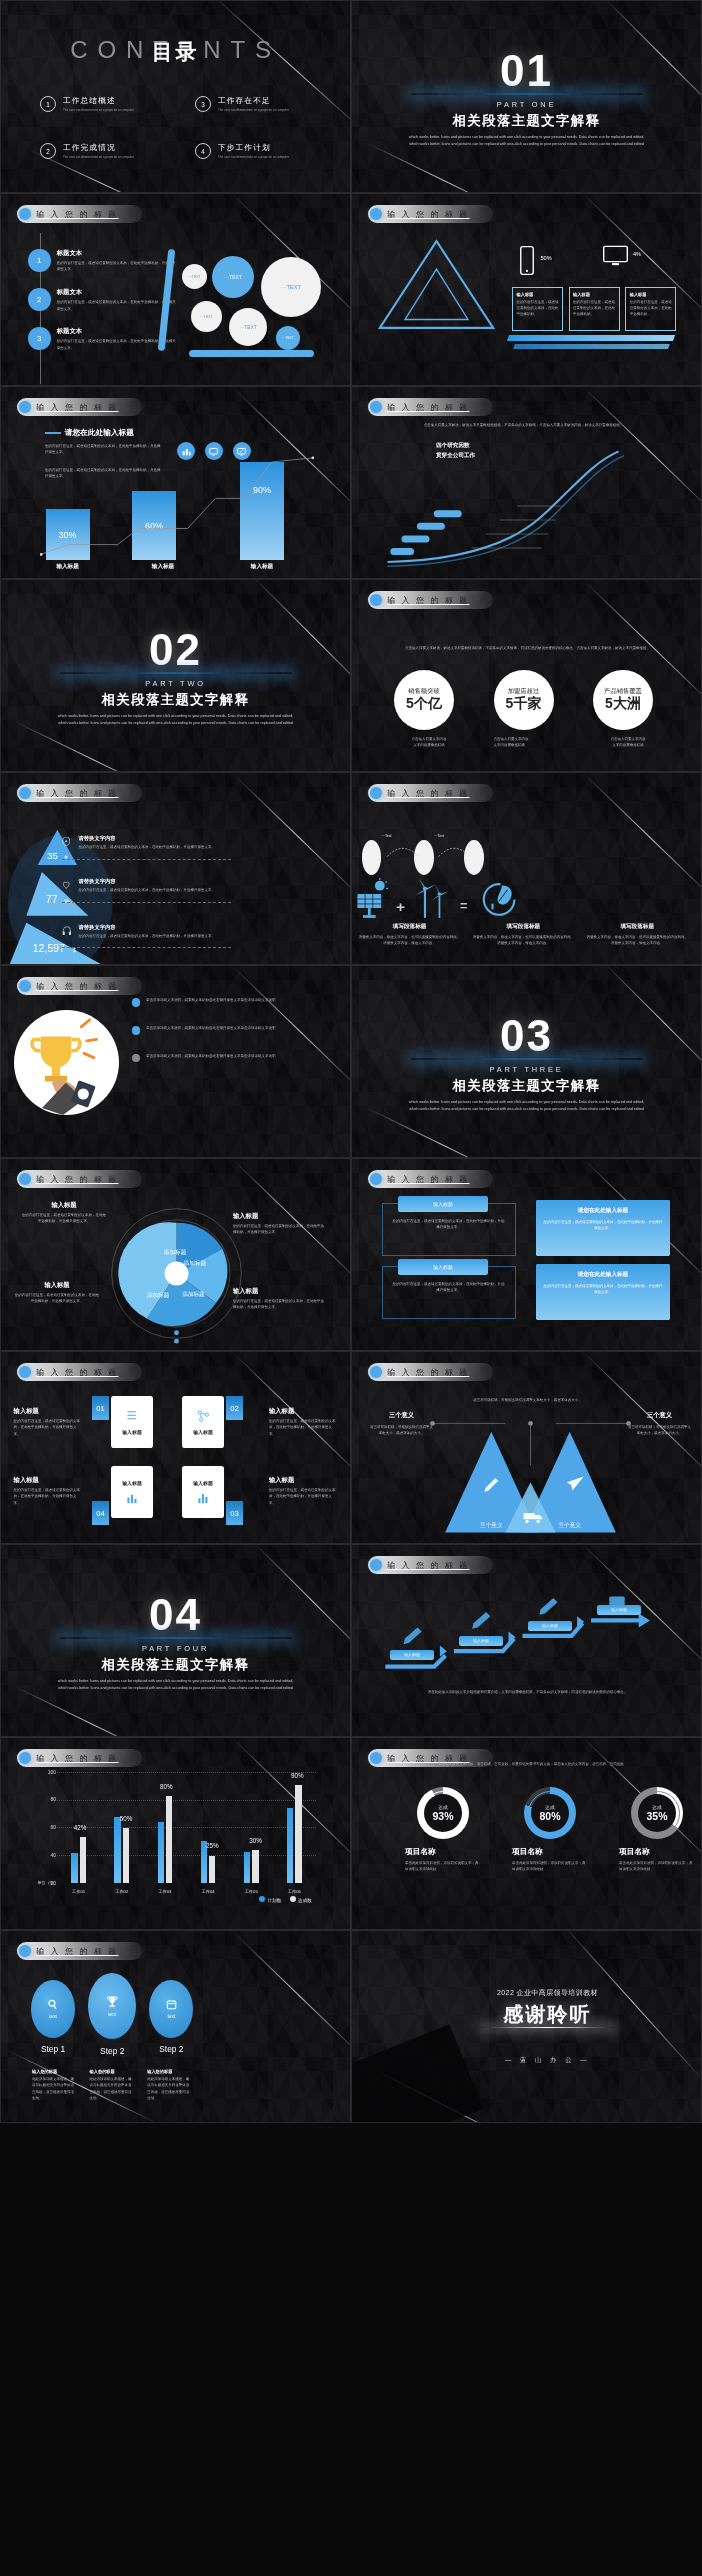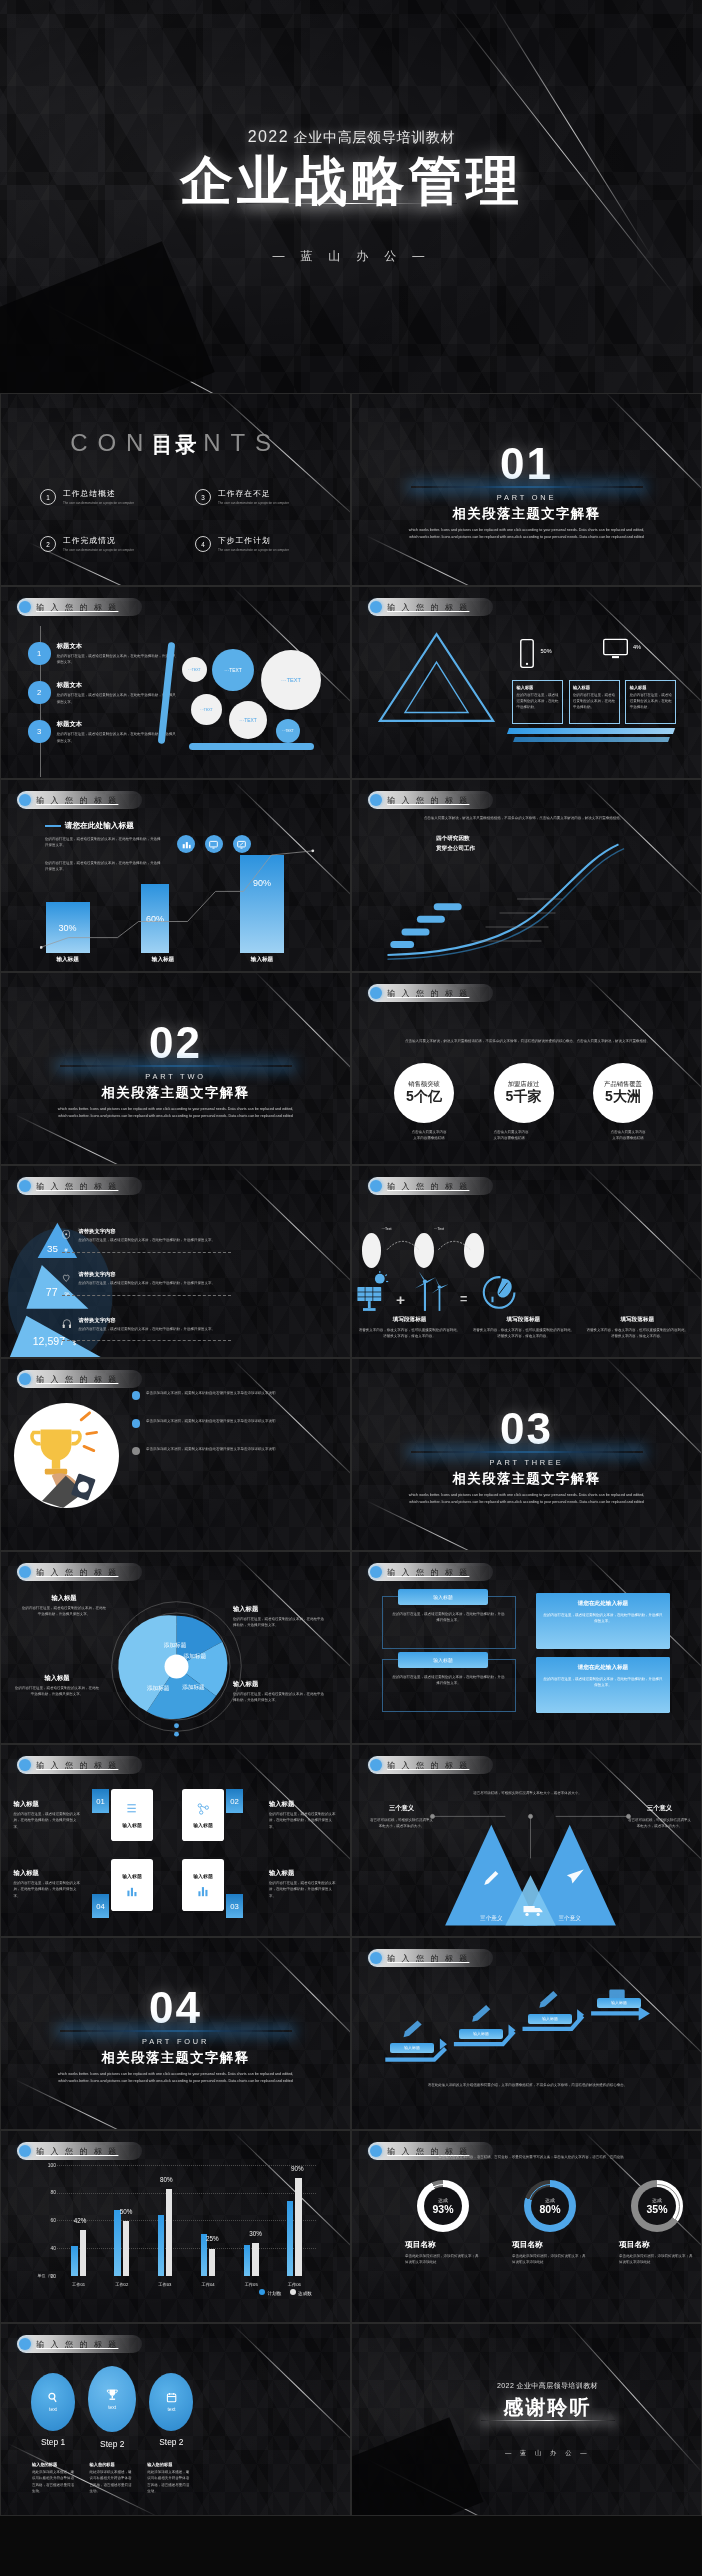--- a/index.html
+++ b/index.html
@@ -145,36 +145,20 @@
   .bbox{ background:linear-gradient(180deg,#3fa1e6,#7cc6f2); color:#fff; border-radius:2.1px;
          display:flex;align-items:center;justify-content:center;font-size:4.9px;}
   .vline{ position:absolute; background:#6a6a6a; width:0.7px;}
   .hdash{ position:absolute; border-top:0.7px dashed #6d6d6d;}
 </style>
 </head>
 <body>
 
 <div class="deck">
 
-  <div class="slide cover">
-    <div class="tri-tex"></div>
-    <div class="streak" style="width:365px; left:450px; top:7px; transform:rotate(52deg);"></div>
-    <div class="streak" style="width:302px; left:492px; top:0px; transform:rotate(58deg);"></div>
-    <div class="streak" style="width:330px; left:42px; top:302px; transform:rotate(28deg);"></div>
-    <div class="dark-wedge" style="width:239px;height:141px;left:-42px;top:281px;transform:rotate(-22deg);opacity:.85;"></div>
-    <div class="cover-inner">
-      <div class="cover-sub">
-        <span class="yr">2022</span>
-        <span>企业中高层领导培训教材</span>
-      </div>
-      <div class="cover-title">企业战略管理</div>
-      <div class="glow-bar"></div>
-      <div class="cover-foot">— 蓝 山 办 公 —</div>
-    </div>
-  </div>
 
   <div class="slide half">
     <div class="tri-tex"></div>
     <div class="streak" style="width:211px;left:211px;top:-7px;transform:rotate(42deg);"></div>
     <div class="streak" style="width:162px;left:28px;top:148px;transform:rotate(25deg);"></div>
     <div class="toc-word">CONTENTS</div>
     <div class="toc-cn">目录</div>
     <div class="toc-grid">
       <div class="toc-i">
         <div class="toc-n">1</div>
@@ -353,21 +337,21 @@
             <rect x="5" y="11" width="3" height="1.4" fill="#fff"></rect>
           </svg>
       </div>
     </div>
 
     <div style="position:absolute;left:39px;bottom:18px;width:281px;height:105px;">
       <div class="bar" style="left:5.6px;width:44px;height:51px;">
         <span style="font-size:9px;">30%</span>
         </div>
       <div class="bar-lbl" style="left:5.6px;bottom:-10.5px;width:44px;">输入标题</div>
-      <div class="bar" style="left:101px;width:28px;height:69px;">
+      <div class="bar" style="left:92px;width:44px;height:69px;">
         <span style="font-size:9px;">60%</span>
         </div>
       <div class="bar-lbl" style="left:101px;bottom:-10.5px;width:44px;">输入标题</div>
       <div class="bar" style="left:200px;width:44px;height:98px;">
         <span style="font-size:9px;position:relative;top:-21px;">90%</span>
         </div>
       <div class="bar-lbl" style="left:200px;bottom:-10.5px;width:44px;">输入标题</div>
       <svg width="281" height="105" style="position:absolute;left:0;top:0;" viewBox="0 0 400 150">
         <polyline points="0,142 40,128 110,128 140,105 210,105 250,62 290,62 330,10 390,4" fill="none" stroke="#9a9a9a" stroke-width="1"></polyline>
         <circle cx="1" cy="142" r="2" fill="#ddd"></circle>

